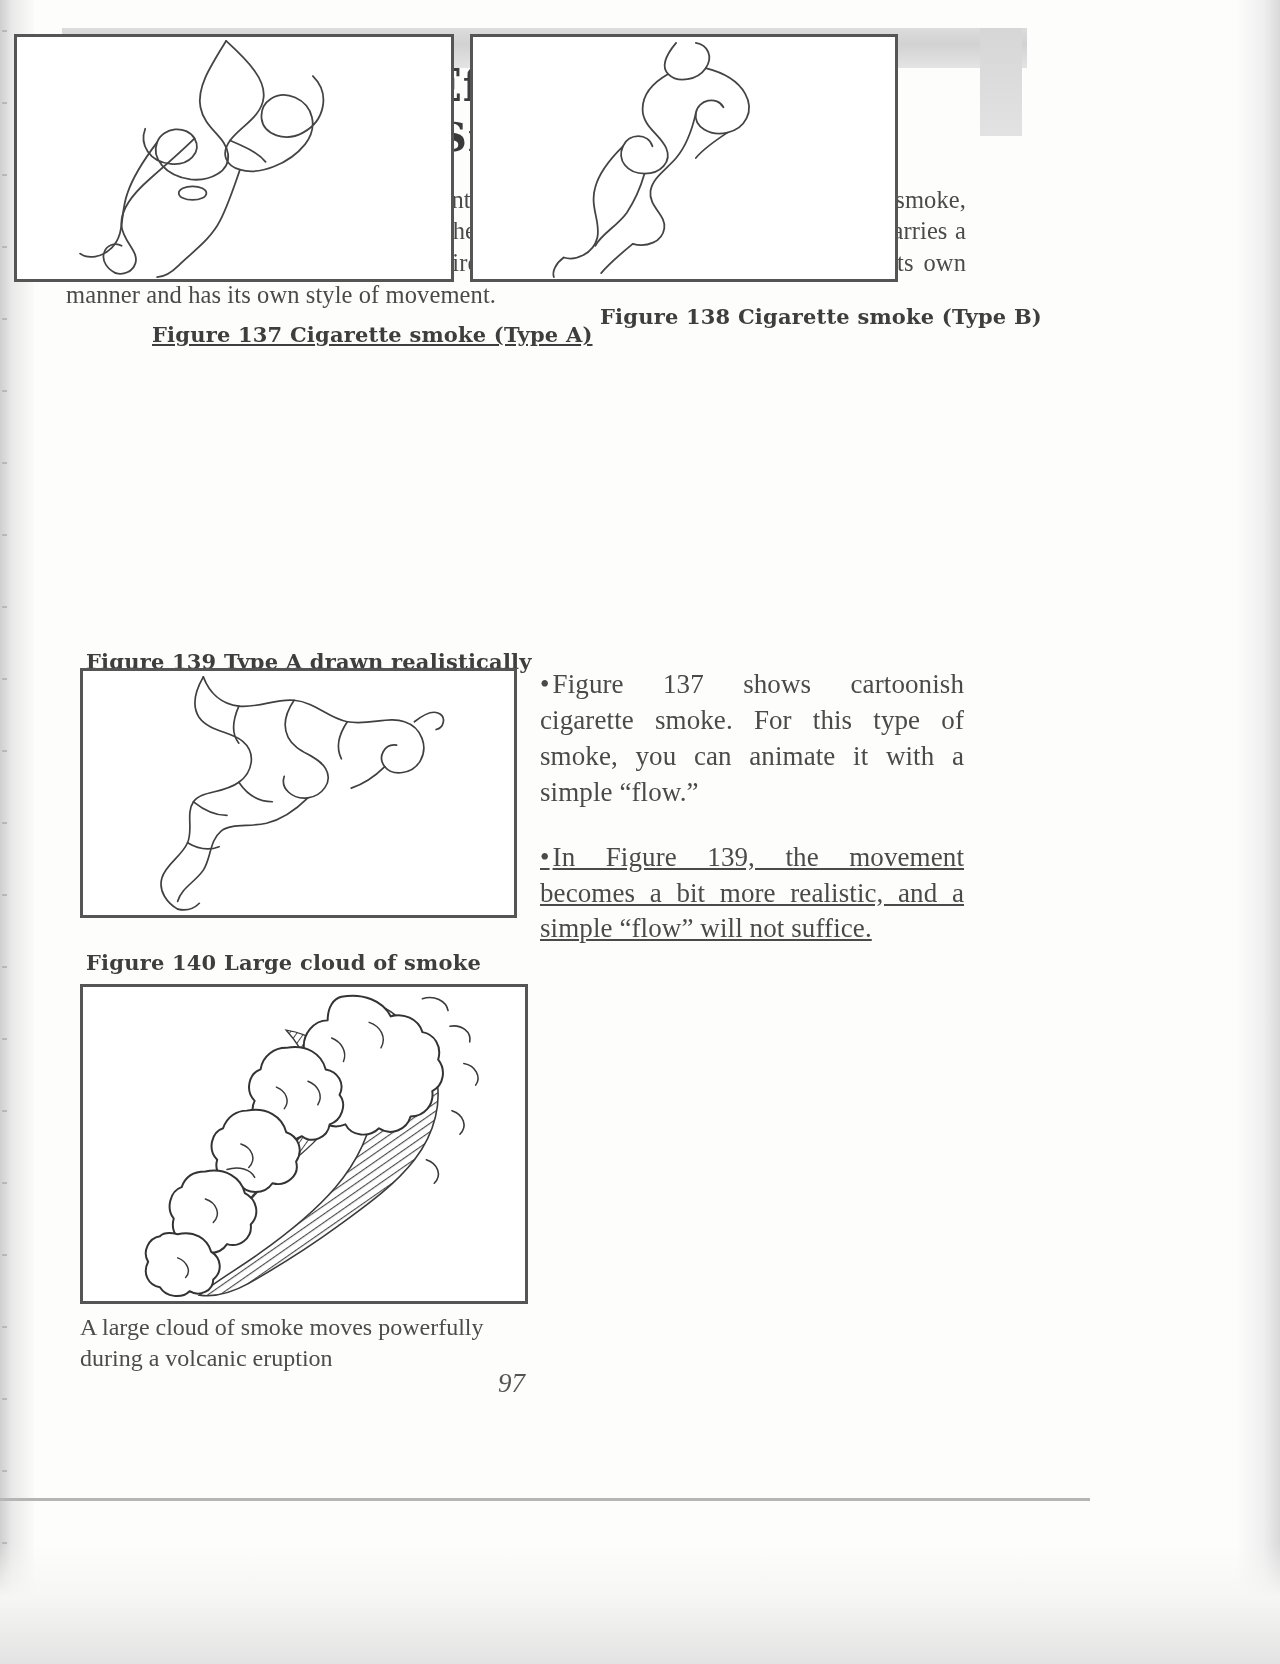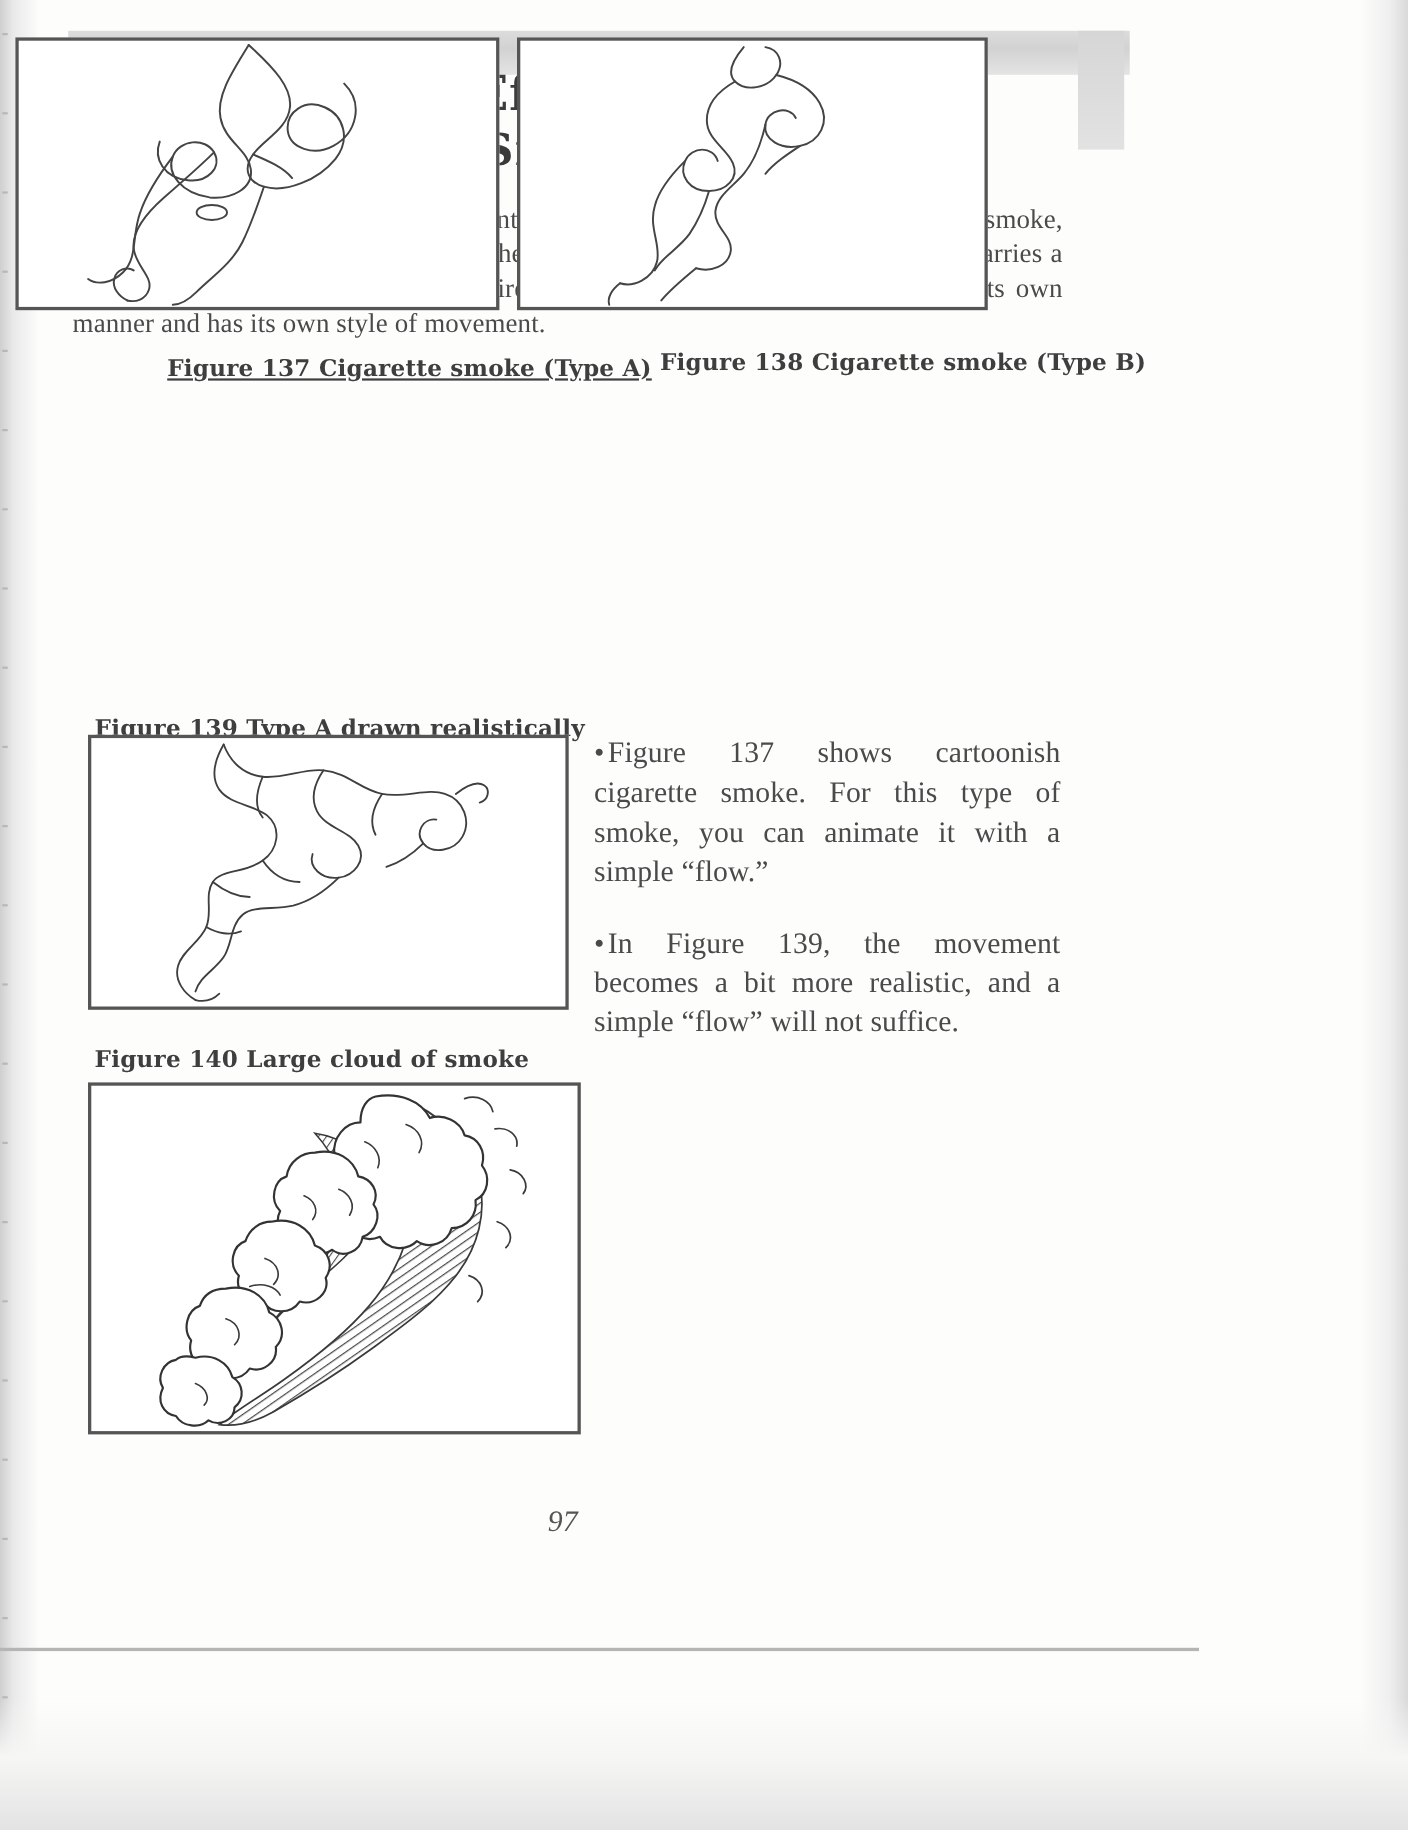--- a/index.html
+++ b/index.html
@@ -160,21 +160,21 @@
     width: 424px;
   }
   .bullet {
     font-size: 27px;
     line-height: 1.33;
     color: #4a4a4a;
     text-align: justify;
     margin-bottom: 29px;
     letter-spacing: 0.1px;
   }
-  .bullet:last-child { margin-bottom: 0; }
+  .bullet:last-child { margin-bottom: 0; text-decoration: underline; }
   .bullet .dot { margin-right: 3px; }
 </style>
 </head>
 <body>
 
 <div id="page">
 
   <div class="scan-left-edge"></div>
   <div class="scan-left-ticks" id="ticks">
       <i style="top: 0px;"></i>
@@ -206,21 +206,21 @@
 
   <div class="content">
     <div class="title-block">
       <div class="title-main">Effects</div>
       <div class="title-sub">- Smoke -</div>
     </div>
     <p class="intro">Smoke is also one of the more important effects.  There are many different types of smoke, from the thin kind that dissolves into the air, like cigarette smoke, to smoke that carries a sense of weight, like smoke from a fire or volcano.  Each of them is drawn in its own manner and has its own style of movement.</p>
   </div>
 
   <div style="position:absolute;left:152px;top:322px;text-decoration:underline;" class="fig-caption">Figure 137  Cigarette smoke (Type A)</div>
-  <div style="position:absolute;left:600px;top:316px;" class="fig-caption">Figure 138  Cigarette smoke (Type B)</div>
+  <div style="position:absolute;left:600px;top:304px;" class="fig-caption">Figure 138  Cigarette smoke (Type B)</div>
 
   <div class="fig-box fig137">
     <svg viewBox="0 0 440 248" preserveAspectRatio="none" aria-hidden="true">
       <g fill="none" stroke="#444" stroke-width="1.8" stroke-linecap="round" stroke-linejoin="round">
         <path d="M212 4 C 236 26, 252 44, 250 62 C 248 82, 226 92, 216 106
                  C 206 120, 212 132, 226 136 C 246 142, 276 130, 292 110
                  C 306 92, 300 70, 282 62 C 264 54, 246 66, 248 84
                  C 250 100, 272 108, 290 98 C 312 86, 318 58, 300 40"></path>
         <path d="M212 4 C 196 30, 182 52, 186 72 C 190 94, 212 102, 214 120
                  C 216 138, 196 148, 176 146 C 150 142, 136 124, 142 108
@@ -351,20 +351,21 @@
       <g fill="none" stroke="#3a3a3a" stroke-width="1.6" stroke-linecap="round">
         <path d="M344 12 C 356 8, 368 14, 370 24"></path>
         <path d="M372 40 C 384 38, 394 46, 392 56"></path>
         <path d="M386 78 C 398 80, 404 92, 398 100"></path>
         <path d="M374 126 C 386 130, 390 142, 382 150"></path>
         <path d="M348 176 C 360 180, 364 192, 356 200"></path>
       </g>
     </svg>
   </div>
 
+  <div class="fig140-sub">A large cloud of smoke moves powerfully during a volcanic eruption</div>
   <div class="page-number">97</div>
 
   <div class="bullets-upper">
     <p class="bullet">
       <span class="dot">•</span><span>Figure 137 shows cartoonish cigarette smoke.  For this type of smoke, you can animate it with a simple “flow.”</span>
     </p>
     <p class="bullet">
       <span class="dot">•</span><span>In Figure 139, the movement becomes a bit more realistic, and a simple “flow” will not suffice.</span>
     </p>
   </div>

